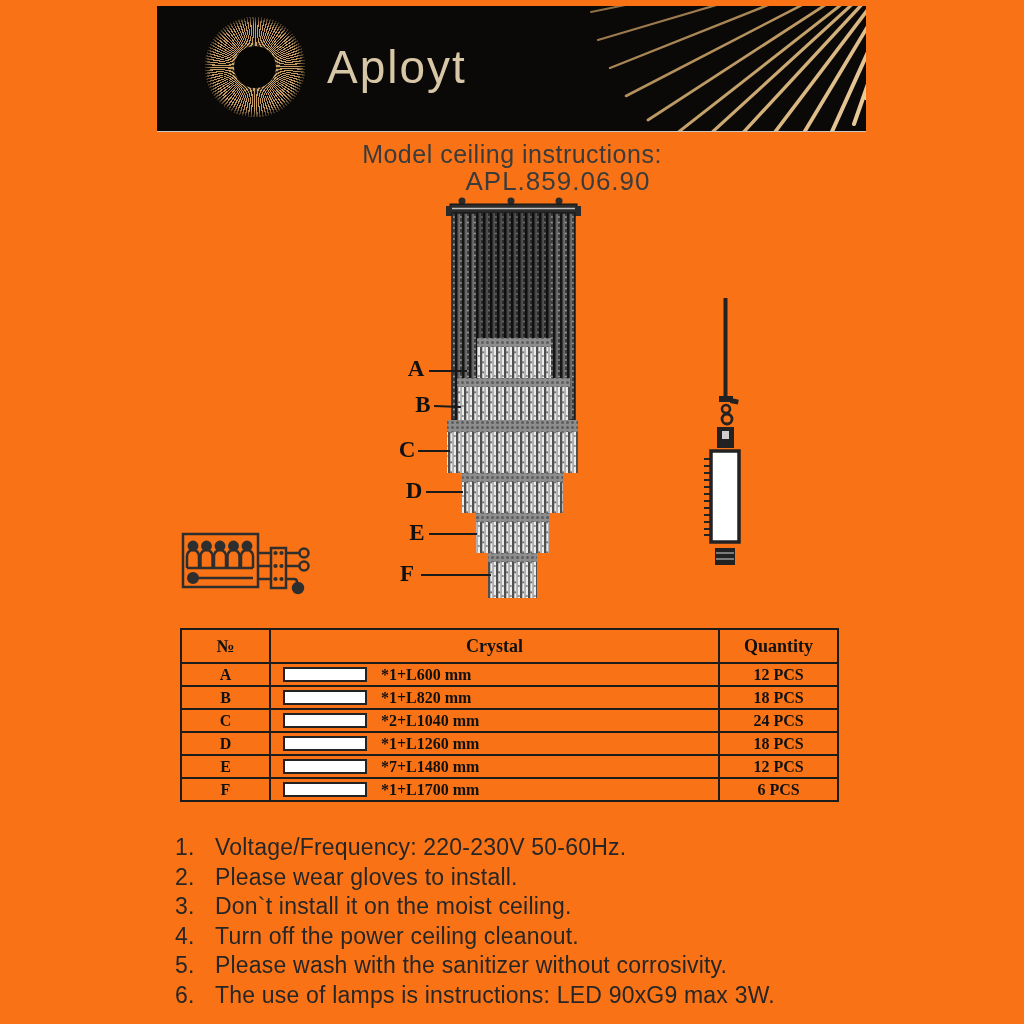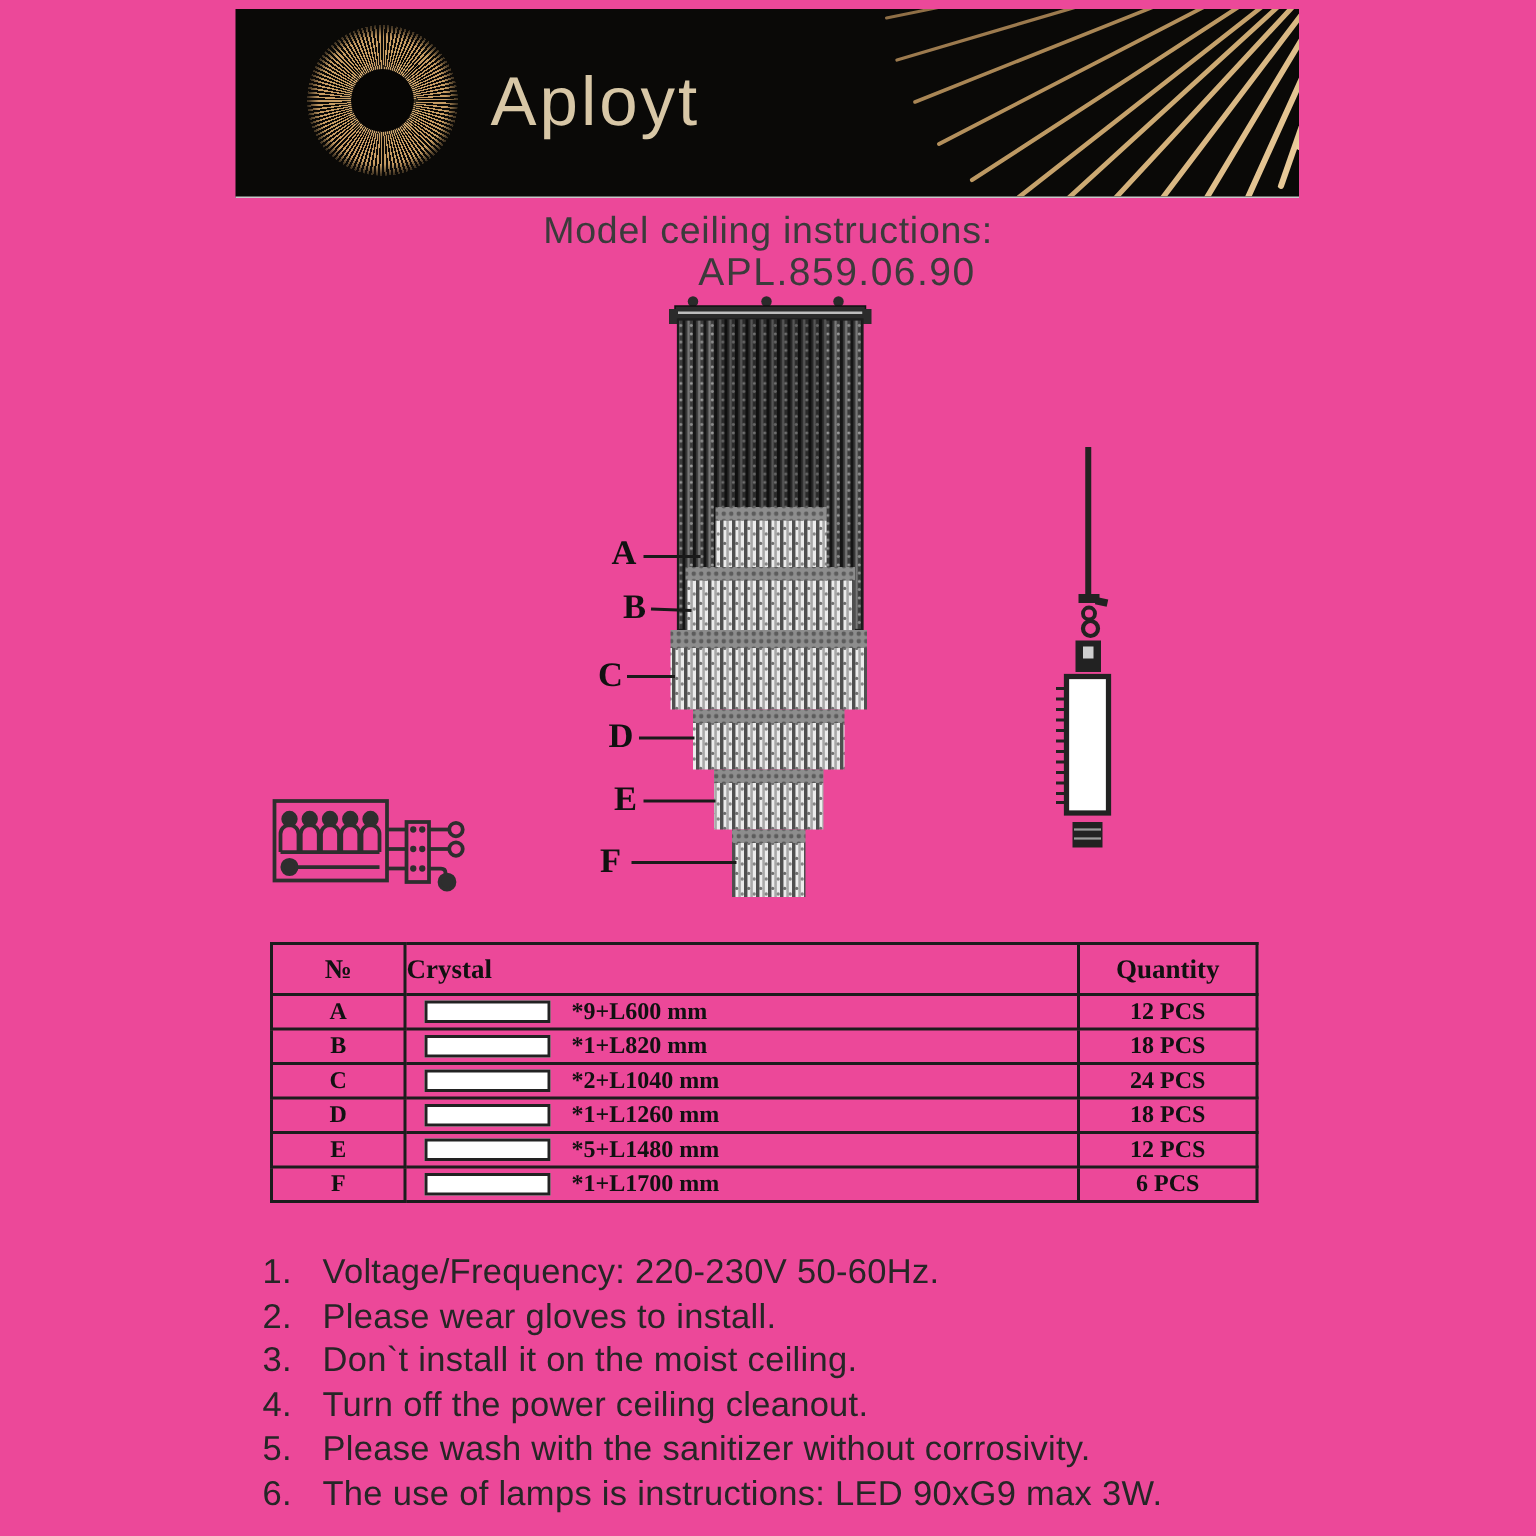--- a/index.html
+++ b/index.html
@@ -1,17 +1,17 @@
 <!DOCTYPE html>
 <html><head>
 <meta charset="utf-8">
 <style>
   html,body{margin:0;padding:0;}
   body{width:1024px;height:1024px;background:#ffffff;font-family:"Liberation Sans",sans-serif;position:relative;overflow:hidden;}
-  .page{position:absolute;inset:0;background:#ec4899;}
+  .page{position:absolute;inset:0;background:#f97316;}
 
   
   .banner{position:absolute;left:157px;top:6px;width:709px;height:125px;background:#0a0907;overflow:hidden;border-bottom:1px solid #c9c9c9;}
   .sunburst{position:absolute;left:48px;top:11px;width:100px;height:100px;border-radius:50%;
     background:repeating-conic-gradient(#c79c63 0deg 1.6deg, rgba(0,0,0,0) 1.6deg 3.4deg);}
   .sunburst::before{content:"";position:absolute;left:50%;top:50%;width:42px;height:42px;margin:-21px 0 0 -21px;border-radius:50%;background:#070605;box-shadow:0 0 6px 2px rgba(231,197,143,0.35);}
   .sunburst::after{content:"";position:absolute;inset:0;border-radius:50%;background:radial-gradient(circle,rgba(10,9,7,0) 38%,rgba(10,9,7,0) 60%,#0a0907 74%);}
   .brand{position:absolute;left:170px;top:34px;color:#d8c7a6;font-size:46px;font-weight:300;letter-spacing:2px;font-family:"Liberation Sans",sans-serif;}
   .rays{position:absolute;right:0;top:0;width:330px;height:125px;}
 
@@ -28,21 +28,21 @@
   
   .parts-table{position:absolute;left:180px;top:628px;width:651px;border-collapse:collapse;table-layout:fixed;font-family:"Liberation Serif",serif;color:#111;}
   .parts-table td,.parts-table th{border:2px solid #1c1c1c;padding:0;vertical-align:middle;}
   .parts-table th{height:32px;font-size:18px;font-weight:700;}
   .parts-table td{height:21px;font-size:16px;font-weight:700;}
   .col-num{width:87px;text-align:center;}
   .col-crystal{width:447px;text-align:left;}
   .col-qty{width:117px;text-align:center;margin-top:36px;}
   .crystal-cell{display:flex;align-items:center;height:100%;}
   .crystal-icon{display:inline-block;width:80px;height:11px;border:2px solid #222;margin-left:12px;margin-right:14px;background:#fff;}
-  .th-center{}
+  .th-center{text-align:center;}
 
   
   .instructions{position:absolute;left:175px;top:833px;width:700px;}
   .instr-row{display:flex;font-size:23px;color:#262626;line-height:29.6px;letter-spacing:0.2px;}
   .instr-num{width:40px;flex:0 0 40px;}
   .instr-text{flex:1;}
 </style>
 </head>
 <body>
 
@@ -222,21 +222,21 @@
         <tr>
       <th class="col-num">№</th>
       <th class="col-crystal th-center">Crystal</th>
       <th class="col-qty">Quantity</th>
     </tr>
     <tr>
       <td class="col-num">A</td>
       <td class="col-crystal">
             <span class="crystal-cell">
               <span class="crystal-icon"></span>
-              <span>*9+L600 mm</span>
+              <span>*1+L600 mm</span>
             </span>
           </td>
       <td class="col-qty">12 PCS</td>
     </tr>
     <tr>
       <td class="col-num">B</td>
       <td class="col-crystal">
             <span class="crystal-cell">
               <span class="crystal-icon"></span>
               <span>*1+L820 mm</span>
@@ -262,21 +262,21 @@
               <span>*1+L1260 mm</span>
             </span>
           </td>
       <td class="col-qty">18 PCS</td>
     </tr>
     <tr>
       <td class="col-num">E</td>
       <td class="col-crystal">
             <span class="crystal-cell">
               <span class="crystal-icon"></span>
-              <span>*5+L1480 mm</span>
+              <span>*7+L1480 mm</span>
             </span>
           </td>
       <td class="col-qty">12 PCS</td>
     </tr>
     <tr>
       <td class="col-num">F</td>
       <td class="col-crystal">
             <span class="crystal-cell">
               <span class="crystal-icon"></span>
               <span>*1+L1700 mm</span>

